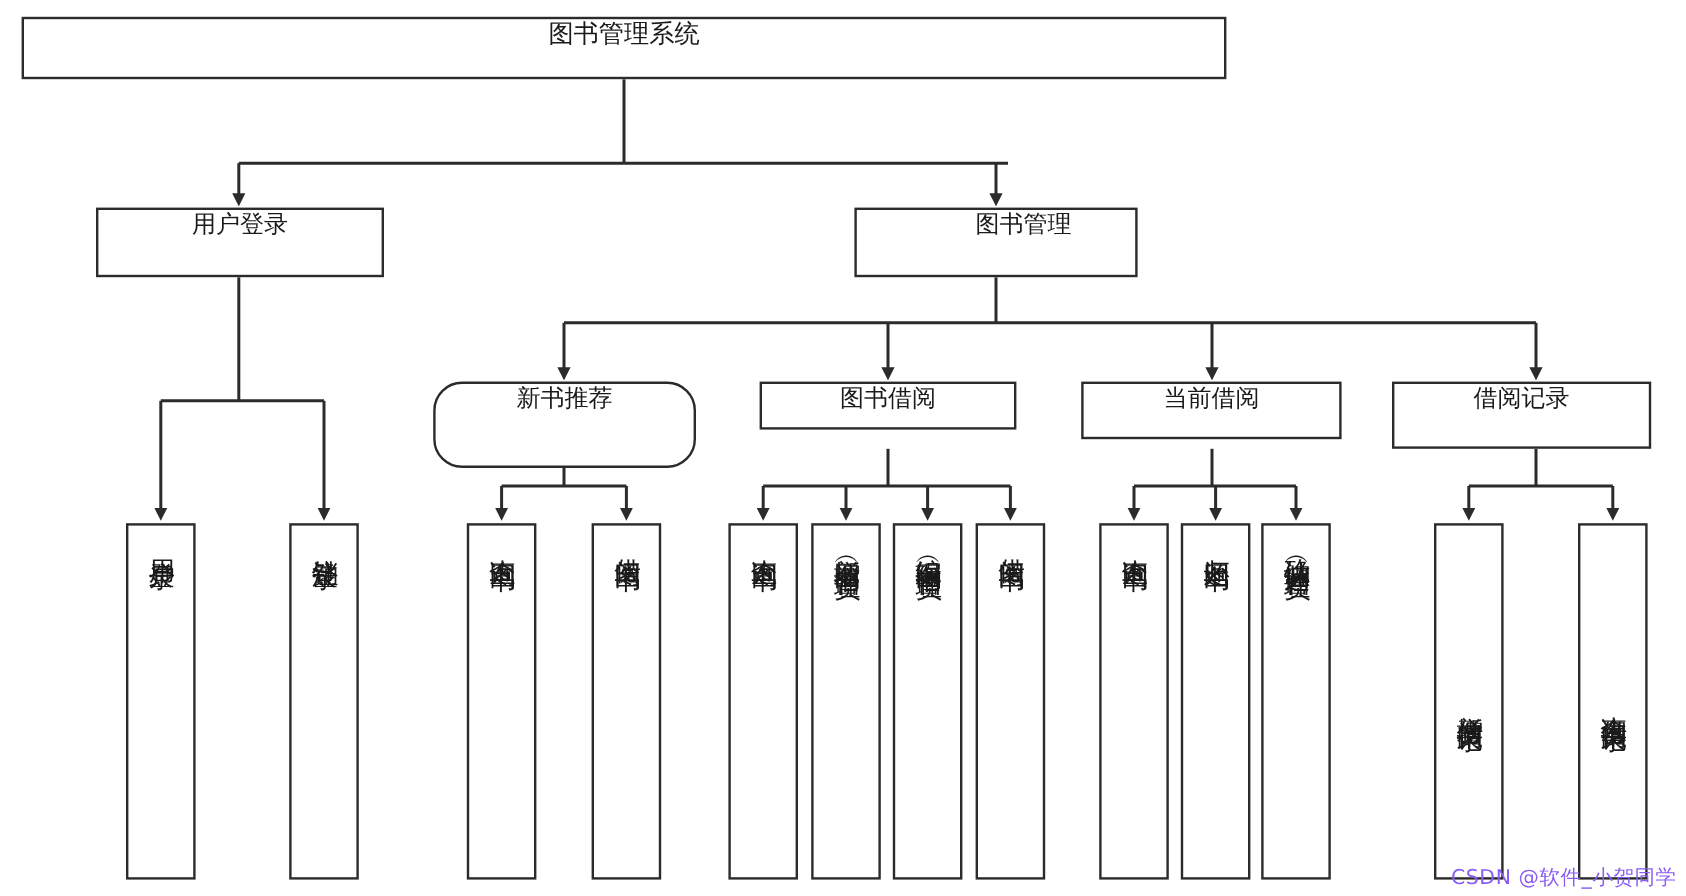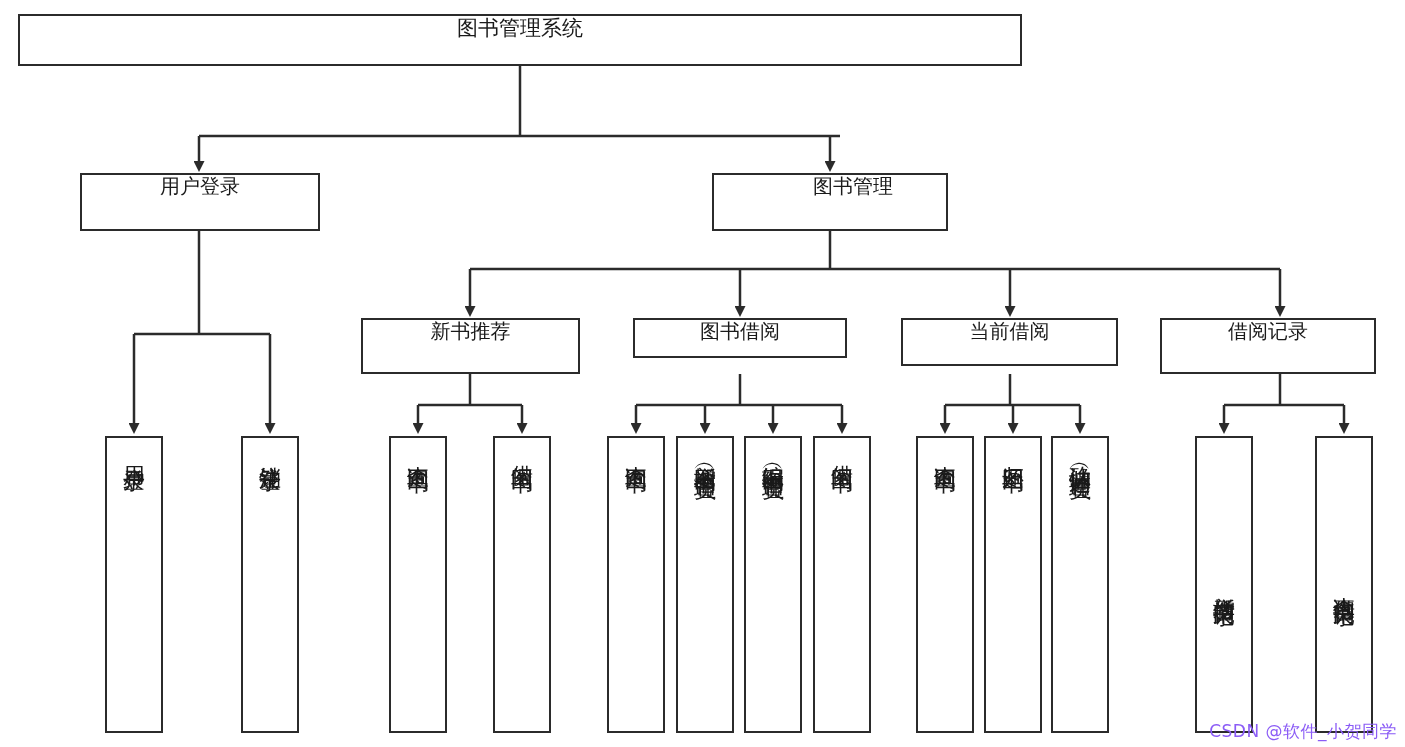--- a/index.html
+++ b/index.html
@@ -130,21 +130,21 @@
     <span class="node-label">图书管理系统</span>
   </div>
 
   <div class="node-box lvl1" style="left:80px; top:173px; width:240px; height:58px;">
     <span class="node-label">用户登录</span>
   </div>
   <div class="node-box lvl1" style="left:712px; top:173px; width:236px; height:58px;padding-left:46px;">
     <span class="node-label">图书管理</span>
   </div>
 
-  <div class="node-box lvl2" style="left:361px; top:318px; width:219px; height:56px;">
+  <div class="node-box lvl2" style="left:361px; top:318px; width:219px; height:72px;border-radius:24px;">
     <span class="node-label">新书推荐</span>
   </div>
   <div class="node-box lvl2" style="left:633px; top:318px; width:214px; height:40px;">
     <span class="node-label">图书借阅</span>
   </div>
   <div class="node-box lvl2" style="left:901px; top:318px; width:217px; height:48px;">
     <span class="node-label">当前借阅</span>
   </div>
   <div class="node-box lvl2" style="left:1160px; top:318px; width:216px; height:56px;">
     <span class="node-label">借阅记录</span>

